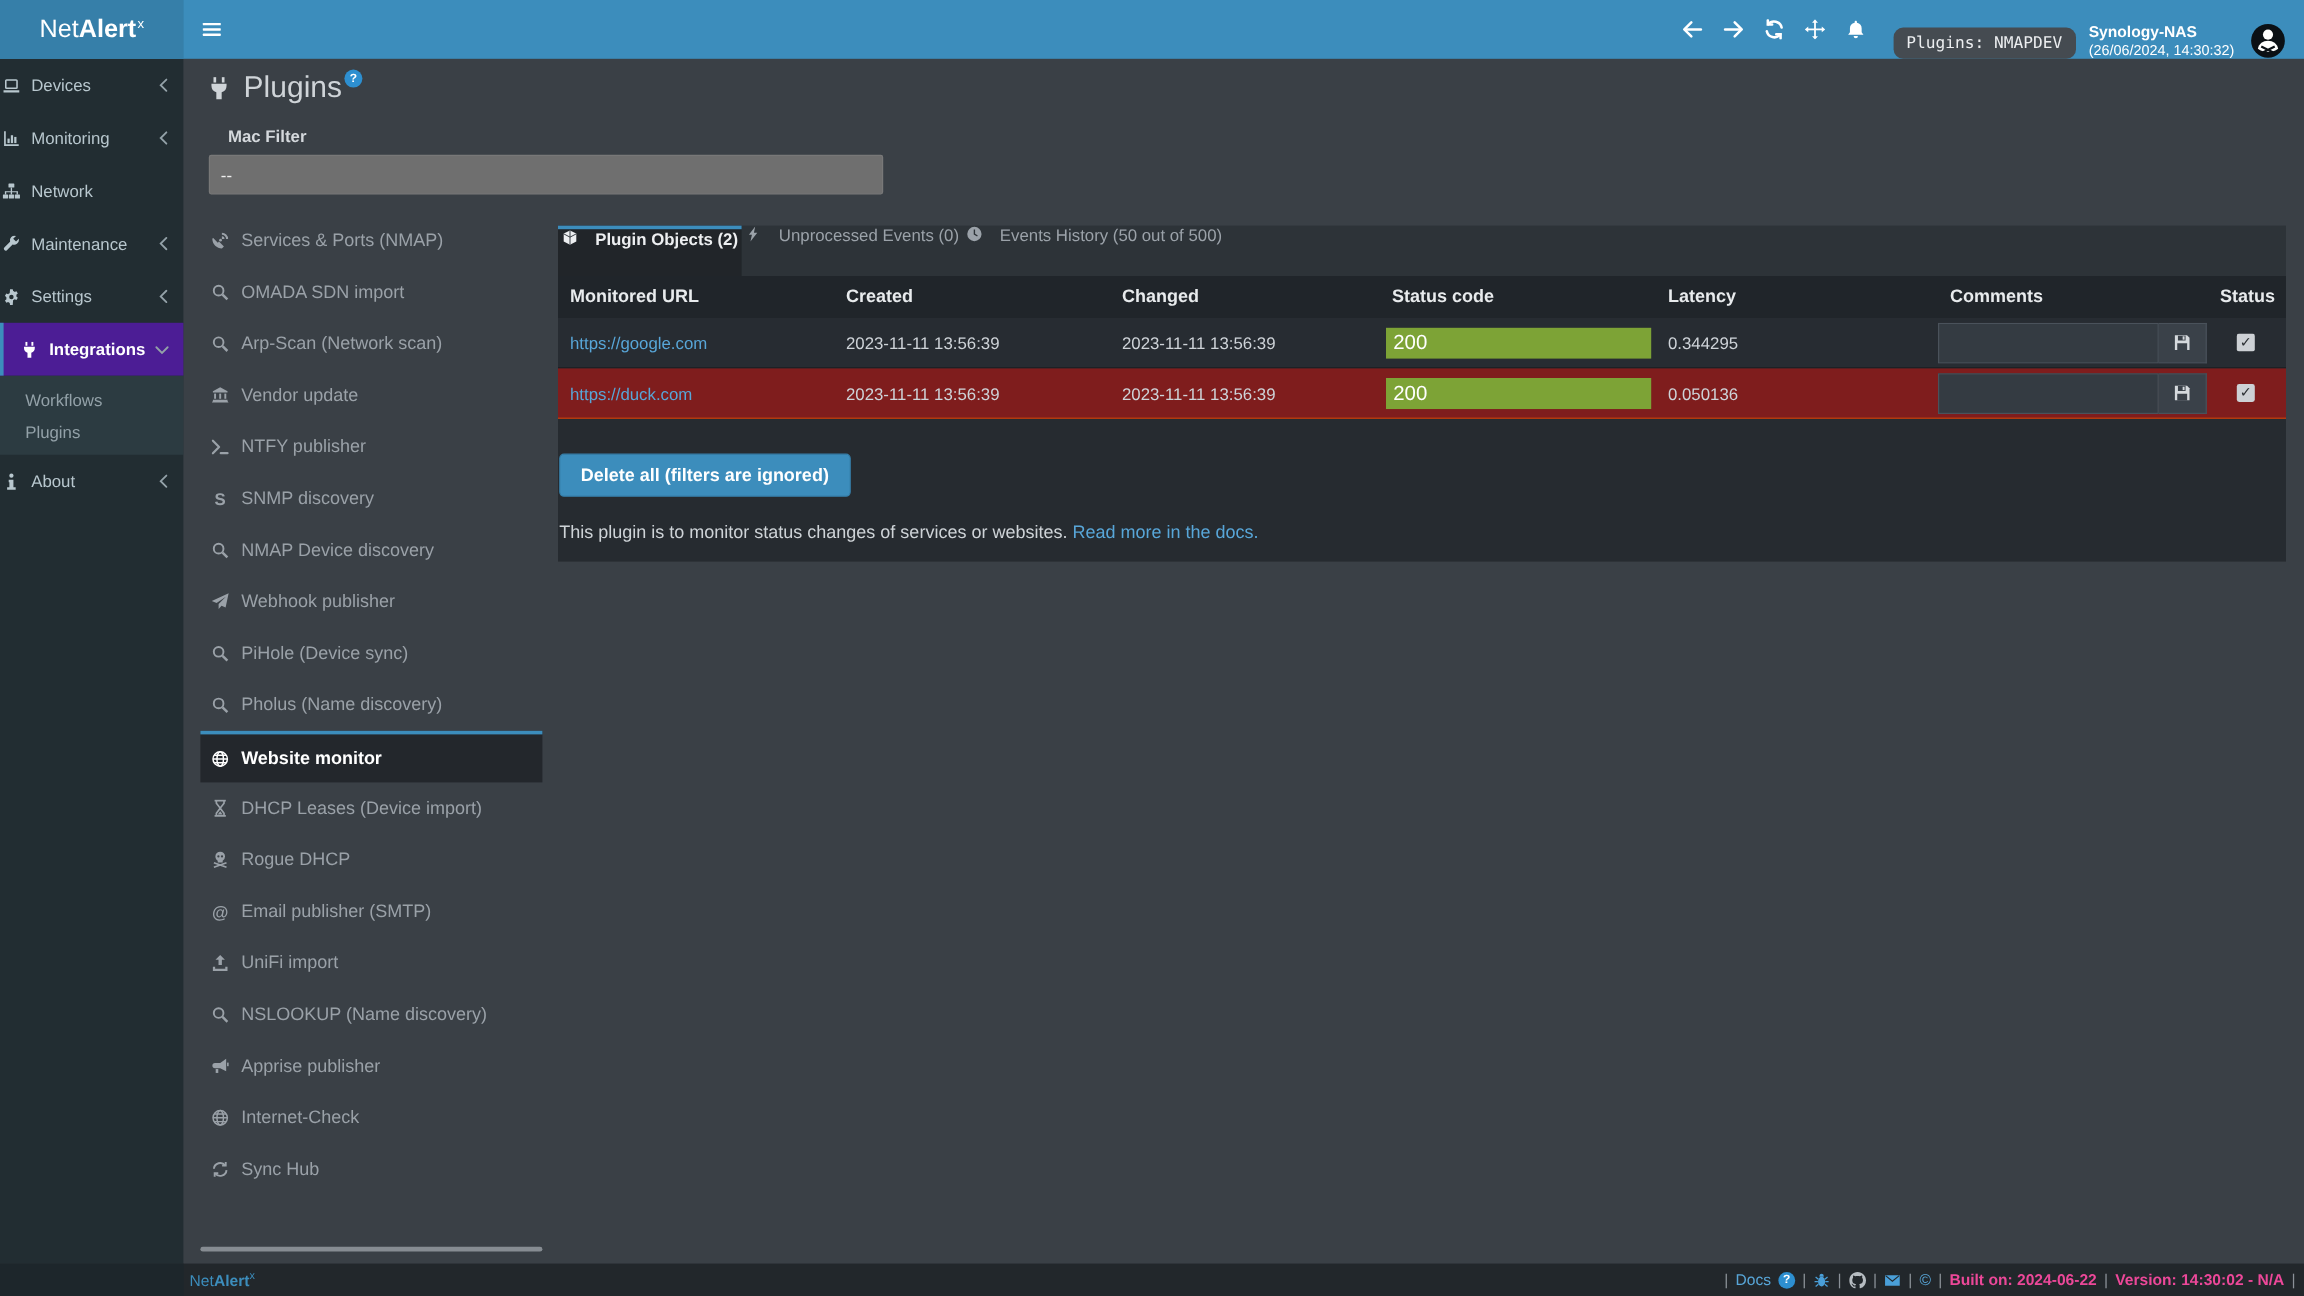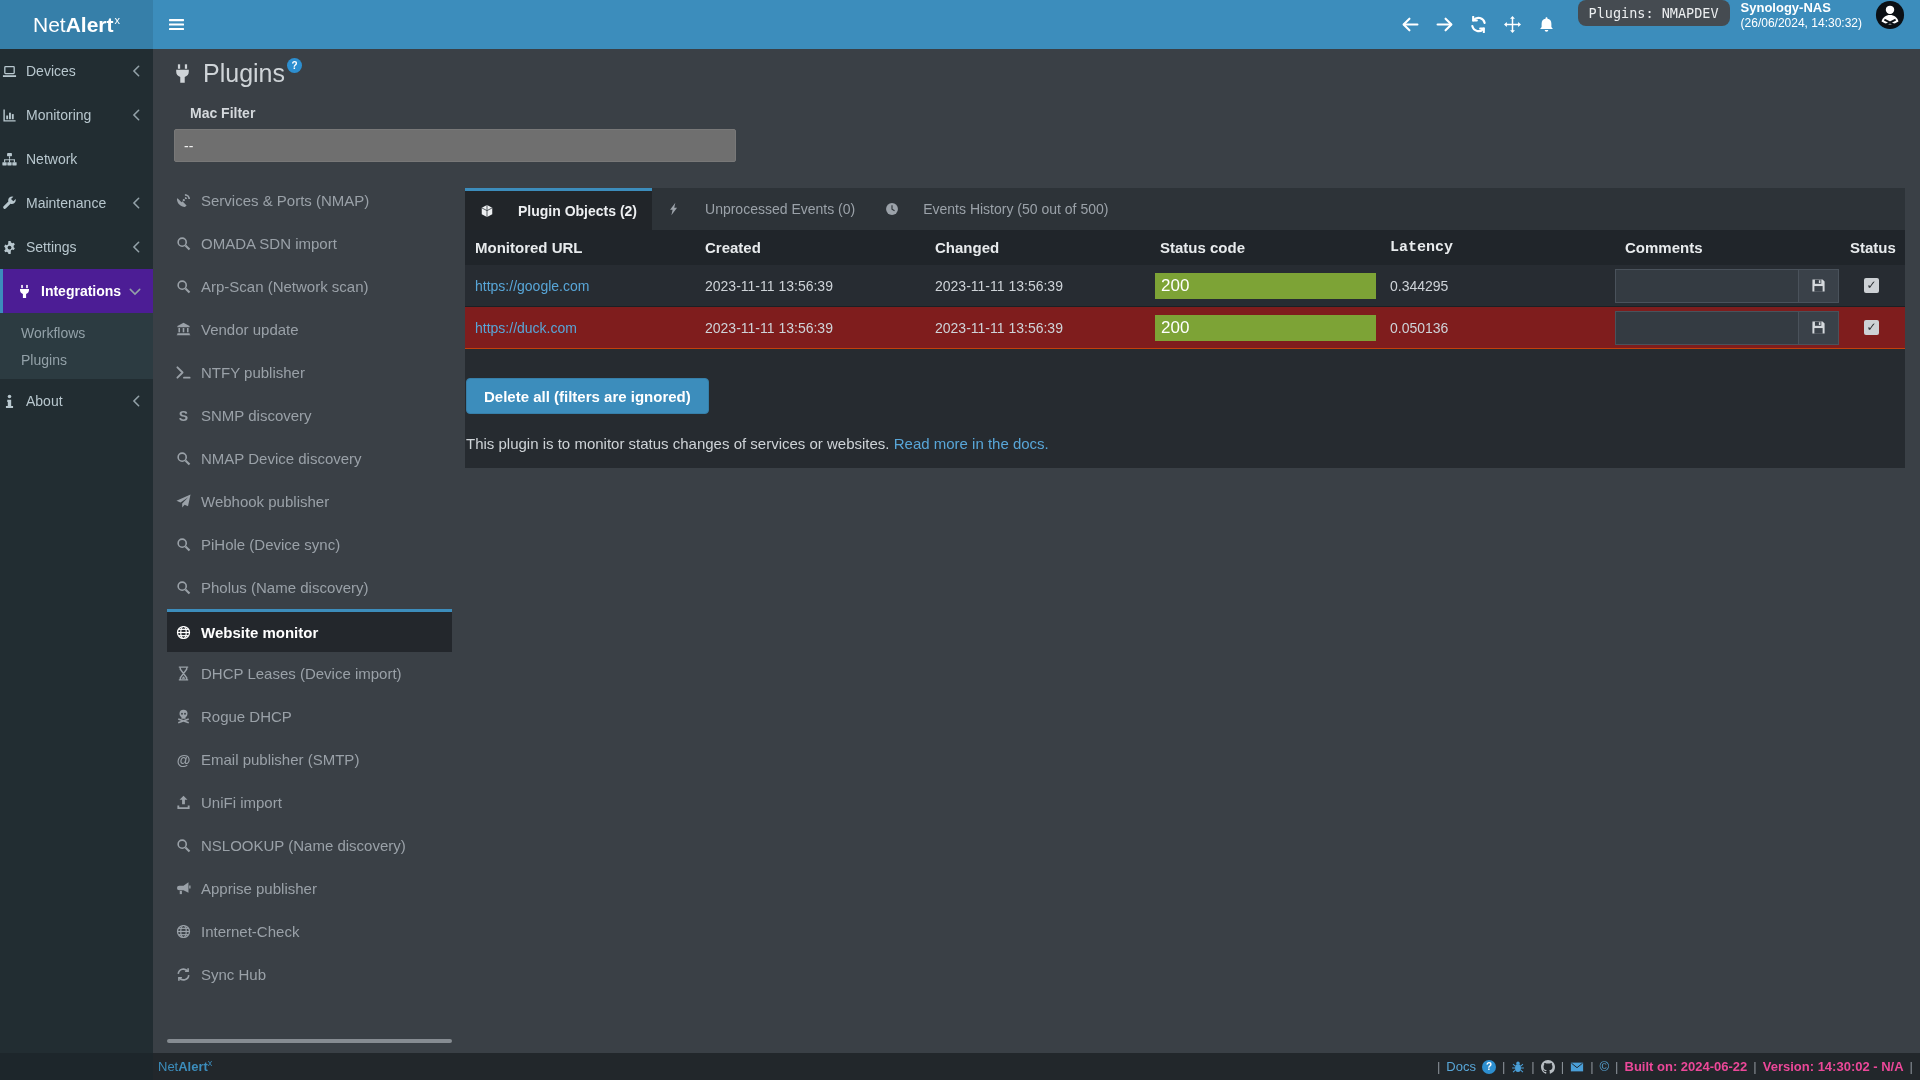--- a/index.html
+++ b/index.html
@@ -15,21 +15,21 @@
   
   .navbar{position:absolute;top:0;left:0;right:0;height:49px;background:var(--accent);
     display:flex;align-items:stretch;color:#fff;z-index:5;}
   .brand{width:153px;background:var(--logo-bg);display:flex;align-items:center;justify-content:center;
     font-size:21px;color:#fff;}
   .brand .bold{font-weight:700;}
   .brand sup{font-size:11px;margin-top:-9px;margin-left:1px;}
   .hamburger{width:46px;border:none;background:transparent;color:#fff;display:flex;align-items:center;
     justify-content:center;cursor:pointer;}
   .hamburger svg{width:17px;height:15px;}
-  .nav-right{margin-left:auto;display:flex;align-items:flex-start;}
+  .nav-right{margin-left:auto;display:flex;align-items:flex-end;}
   .nav-icon-btn{width:34px;height:49px;border:none;background:transparent;color:#fff;display:flex;
     align-items:center;justify-content:center;cursor:pointer;}
   .nav-icon-btn svg{width:17px;height:17px;}
   .plugin-badge{font-family:"DejaVu Sans Mono","Liberation Mono",monospace;font-size:13.5px;
     background:#454b51;color:#eceef0;padding:5px 11px;border-radius:8px;margin:0 11px 0 14px;}
   .host{line-height:1.2;margin-right:13px;}
   .host .name{font-weight:700;font-size:13px;}
   .host .time{font-size:12px;}
   .avatar{width:30px;height:30px;margin-right:15px;cursor:pointer;}
 
@@ -67,33 +67,33 @@
     padding-left:7px;cursor:pointer;}
   .plugin-item .ico{width:19px;margin-right:8px;display:flex;justify-content:center;align-items:center;}
   .plugin-item .ico svg{width:15px;height:15px;}
   .plugin-item.selected{background:#23272c;border-top:3px solid var(--accent);color:#fff;font-weight:700;}
   .list-scrollbar{position:absolute;left:14px;top:990px;width:285px;height:4px;background:#868c92;
     border-radius:2px;cursor:pointer;}
 
   
   .panel{position:absolute;left:312px;top:139px;width:1440px;}
   .tabs{display:flex;height:42px;background:var(--strip-bg);align-items:stretch;}
-  .tab{display:flex;align-items:center;gap:24px;padding:0 15px;font-size:14px;color:#9ba2a9;cursor:pointer;}
+  .tab{display:flex;gap:14px;padding:0 3px;font-size:14px;color:#9ba2a9;cursor:pointer;}
   .tab .ico svg{width:14px;height:14px;}
   .tab.active{background:#212529;color:#edeff1;border-top:3px solid var(--accent);font-weight:600;}
   .tab-content{background:var(--panel-bg);padding-bottom:10px;}
   .trow{display:grid;grid-template-columns:240px 230px 215px 235px 225px 232px 63px;
     align-items:center;height:42px;font-size:14px;color:#ced3d8;}
   .trow.head{height:35px;background:#20252a;font-weight:700;color:#e8ebed;font-size:15px;}
   .trow.r0{background:#272c32;border-bottom:1px solid #1b2024;}
   .trow.r1{background:#7f1d1d;border-bottom:1px solid #c2410c;}
   .cell{overflow:hidden;white-space:nowrap;}
   .cell.c0{padding-left:10px;}
   .trow.head .cell.c3{padding-left:10px;}
-  .trow.head .cell.c4{padding-left:5px;font-family:Liberation Mono, monospace;}
+  .trow.head .cell.c4{padding-left:5px;}
   .trow.head .cell.c5{padding-left:15px;}
   .trow.head .cell.c6{padding-left:8px;}
   .cell a{color:var(--link);text-decoration:none;}
   .statusbar{width:221px;height:26px;margin-left:5px;background:var(--green);color:#fff;
     font-size:17px;line-height:26px;padding-left:6px;}
   .cell.lat{padding-left:5px;}
   .comment-group{display:flex;width:224px;height:34px;margin-left:5px;}
   .comment-input{flex:1;min-width:0;background:#343b42;border:1px solid #4a525b;color:#dfe3e6;
     padding:0 7px;font-size:13px;font-family:inherit;}
   .save-btn{width:40px;background:#3a4149;border:1px solid #4a525b;border-left:none;color:#d5d9dd;

